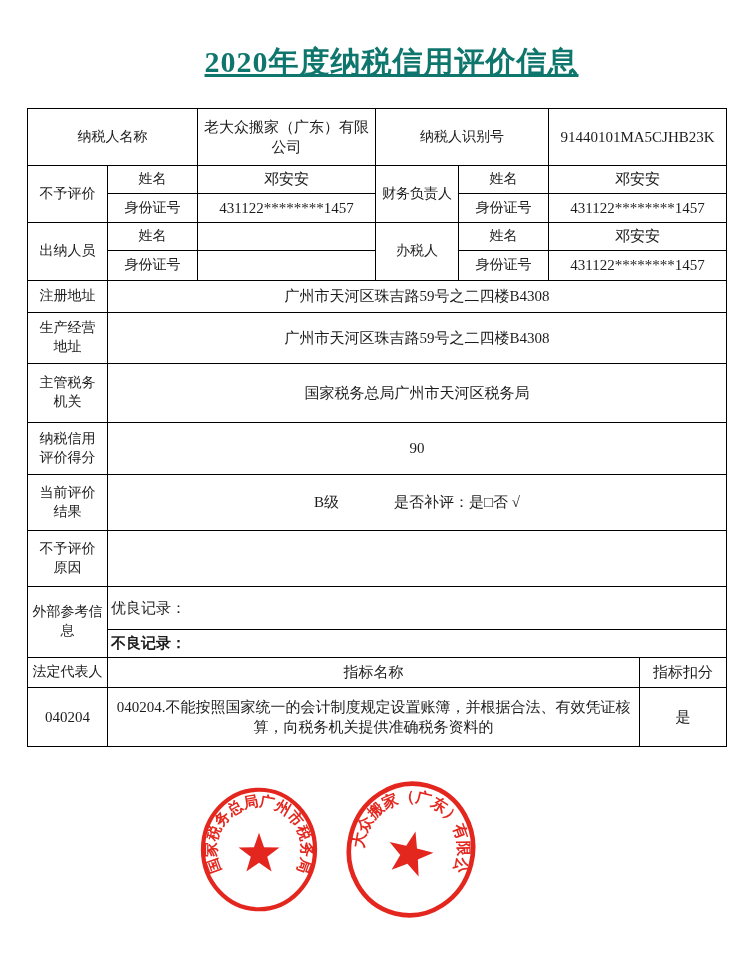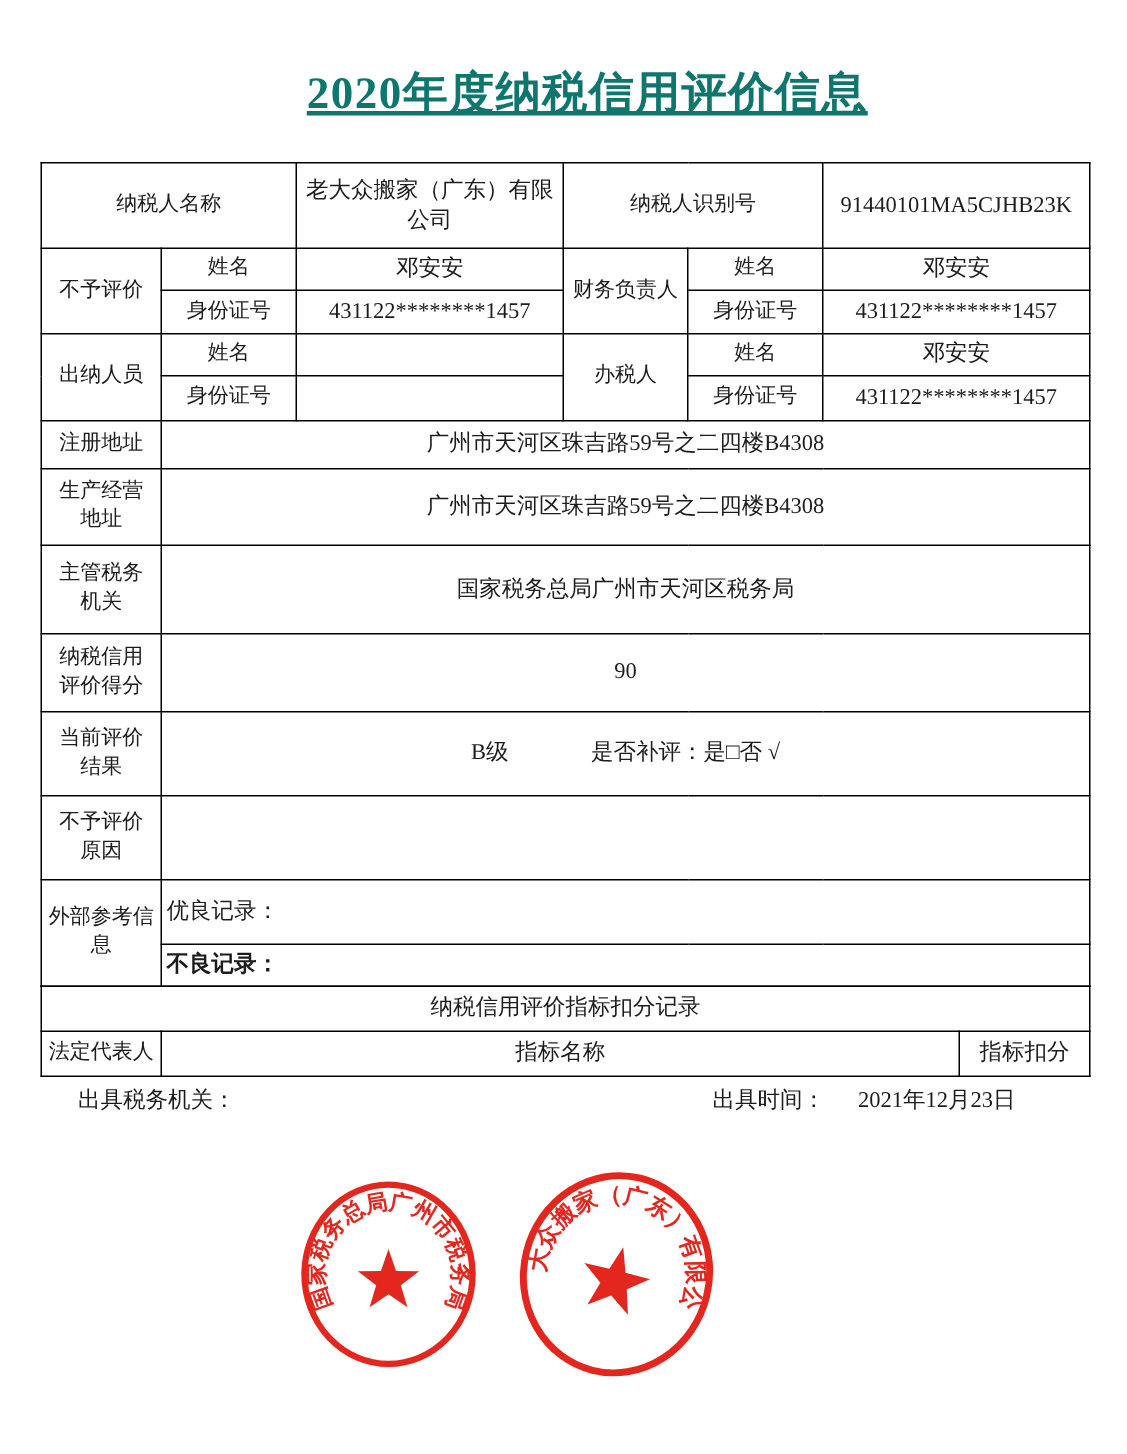--- a/index.html
+++ b/index.html
@@ -178,36 +178,33 @@
     </tbody>
       </table>
 
     <table class="tbl-b">
       <colgroup>
         <col style="width:80px">
           <col style="width:532px">
           <col style="width:87px">
       </colgroup>
       <tbody>
-          <tr class="rB1">
-        <td colspan="3" class="section-head">纳税信用评价指标扣分记录</td>
-      </tr>
       <tr class="rB2">
         <td class="lbl">法定代表人</td>
         <td>指标名称</td>
         <td>指标扣分</td>
       </tr>
+      <tr class="rB4">
+        <td>040204</td>
+        <td>040204.不能按照国家统一的会计制度规定设置账簿，并根据合法、有效凭证核算，向税务机关提供准确税务资料的</td>
+        <td>是</td>
+      </tr>
     </tbody>
       </table>
 
-    <div class="footer">
-      <span class="authority">出具税务机关：</span>
-      <span class="time-label">出具时间：</span>
-      <span class="date">2021年12月23日</span>
-    </div>
 
   </div>
 
   <svg class="stamp stamp-left" width="122" height="127" viewBox="0 0 130 136">
     <defs>
       <path id="arcL" d="M 21.8 83.7 A 46 46 0 1 1 108.2 83.7" fill="none"></path>
     </defs>
     <ellipse cx="65" cy="68" rx="60" ry="64" fill="none" stroke-width="4.5" stroke="#e3170d"></ellipse>
     <polygon points="65,50 70.4,65.6 86.9,65.9 73.8,75.8 78.5,91.6 65,82.2 51.5,91.6 56.2,75.8 43.1,65.9 59.6,65.6" fill="#e3170d"></polygon>
     <text font-size="16" fill="#e3170d">

